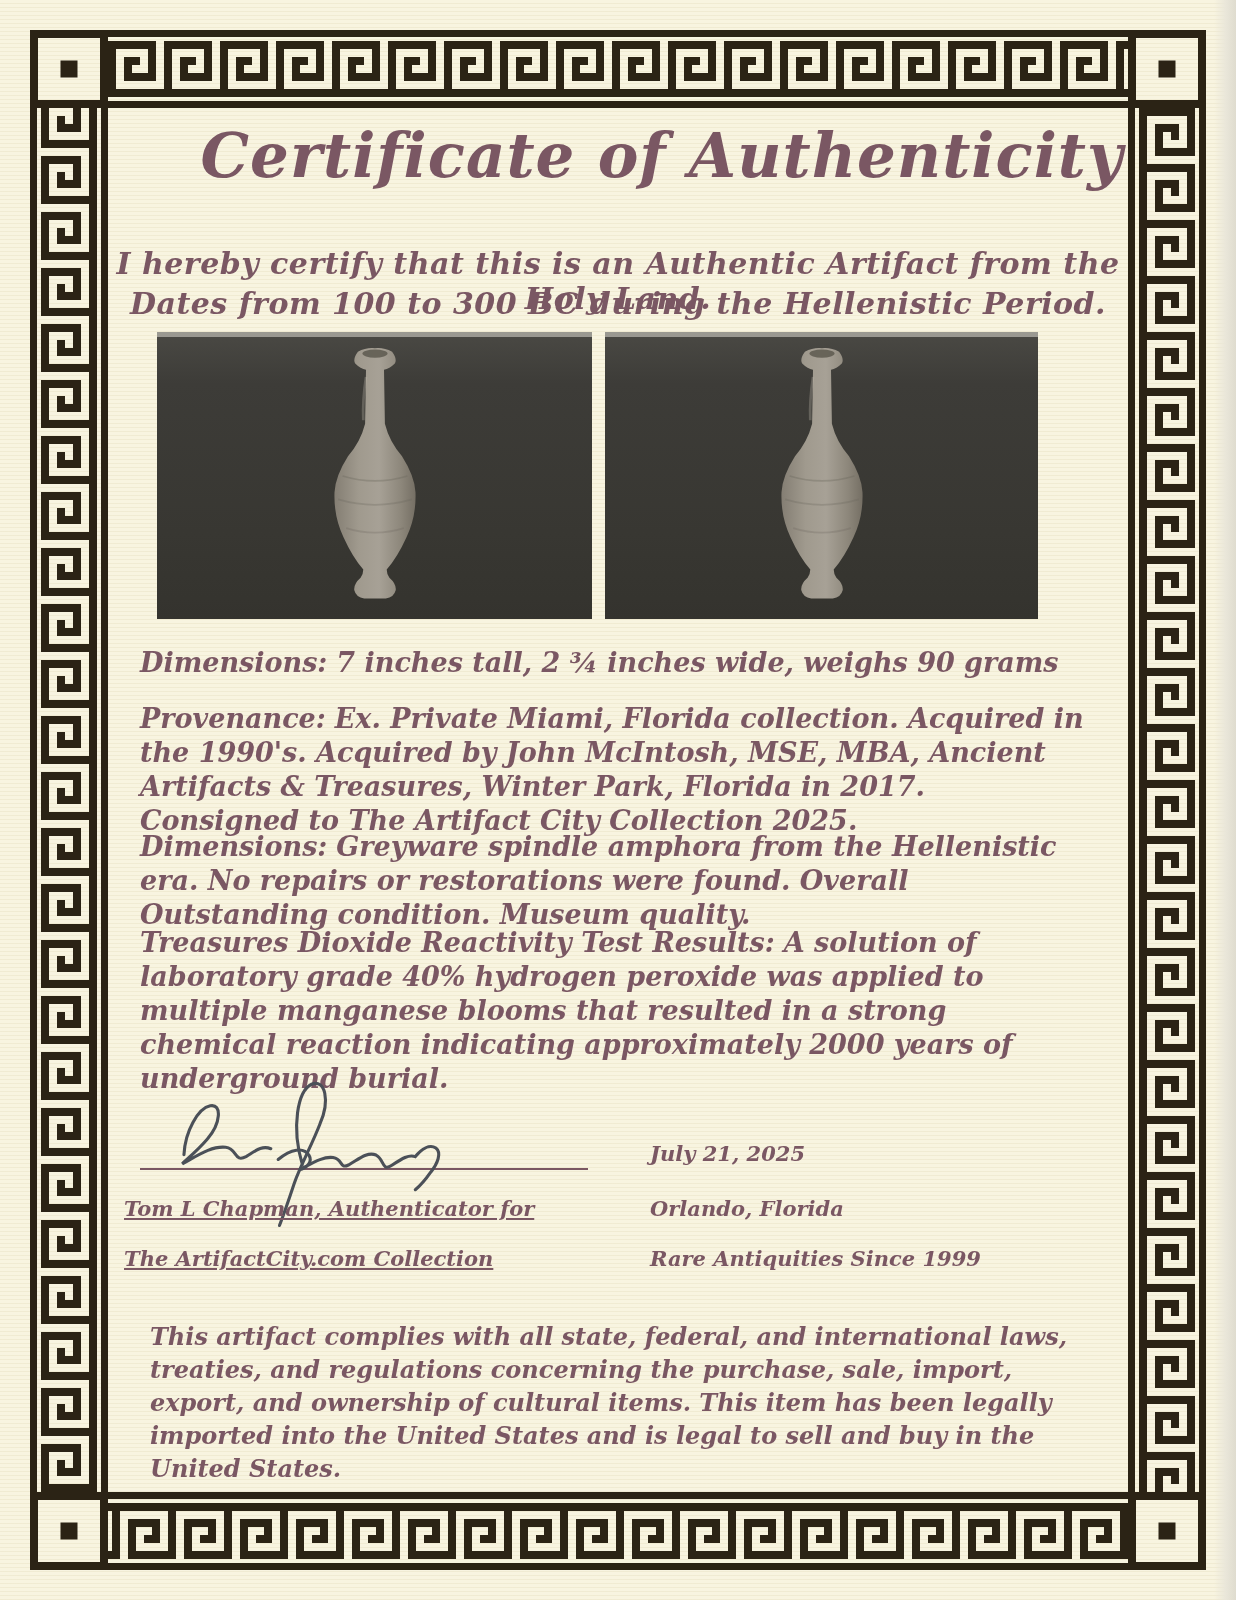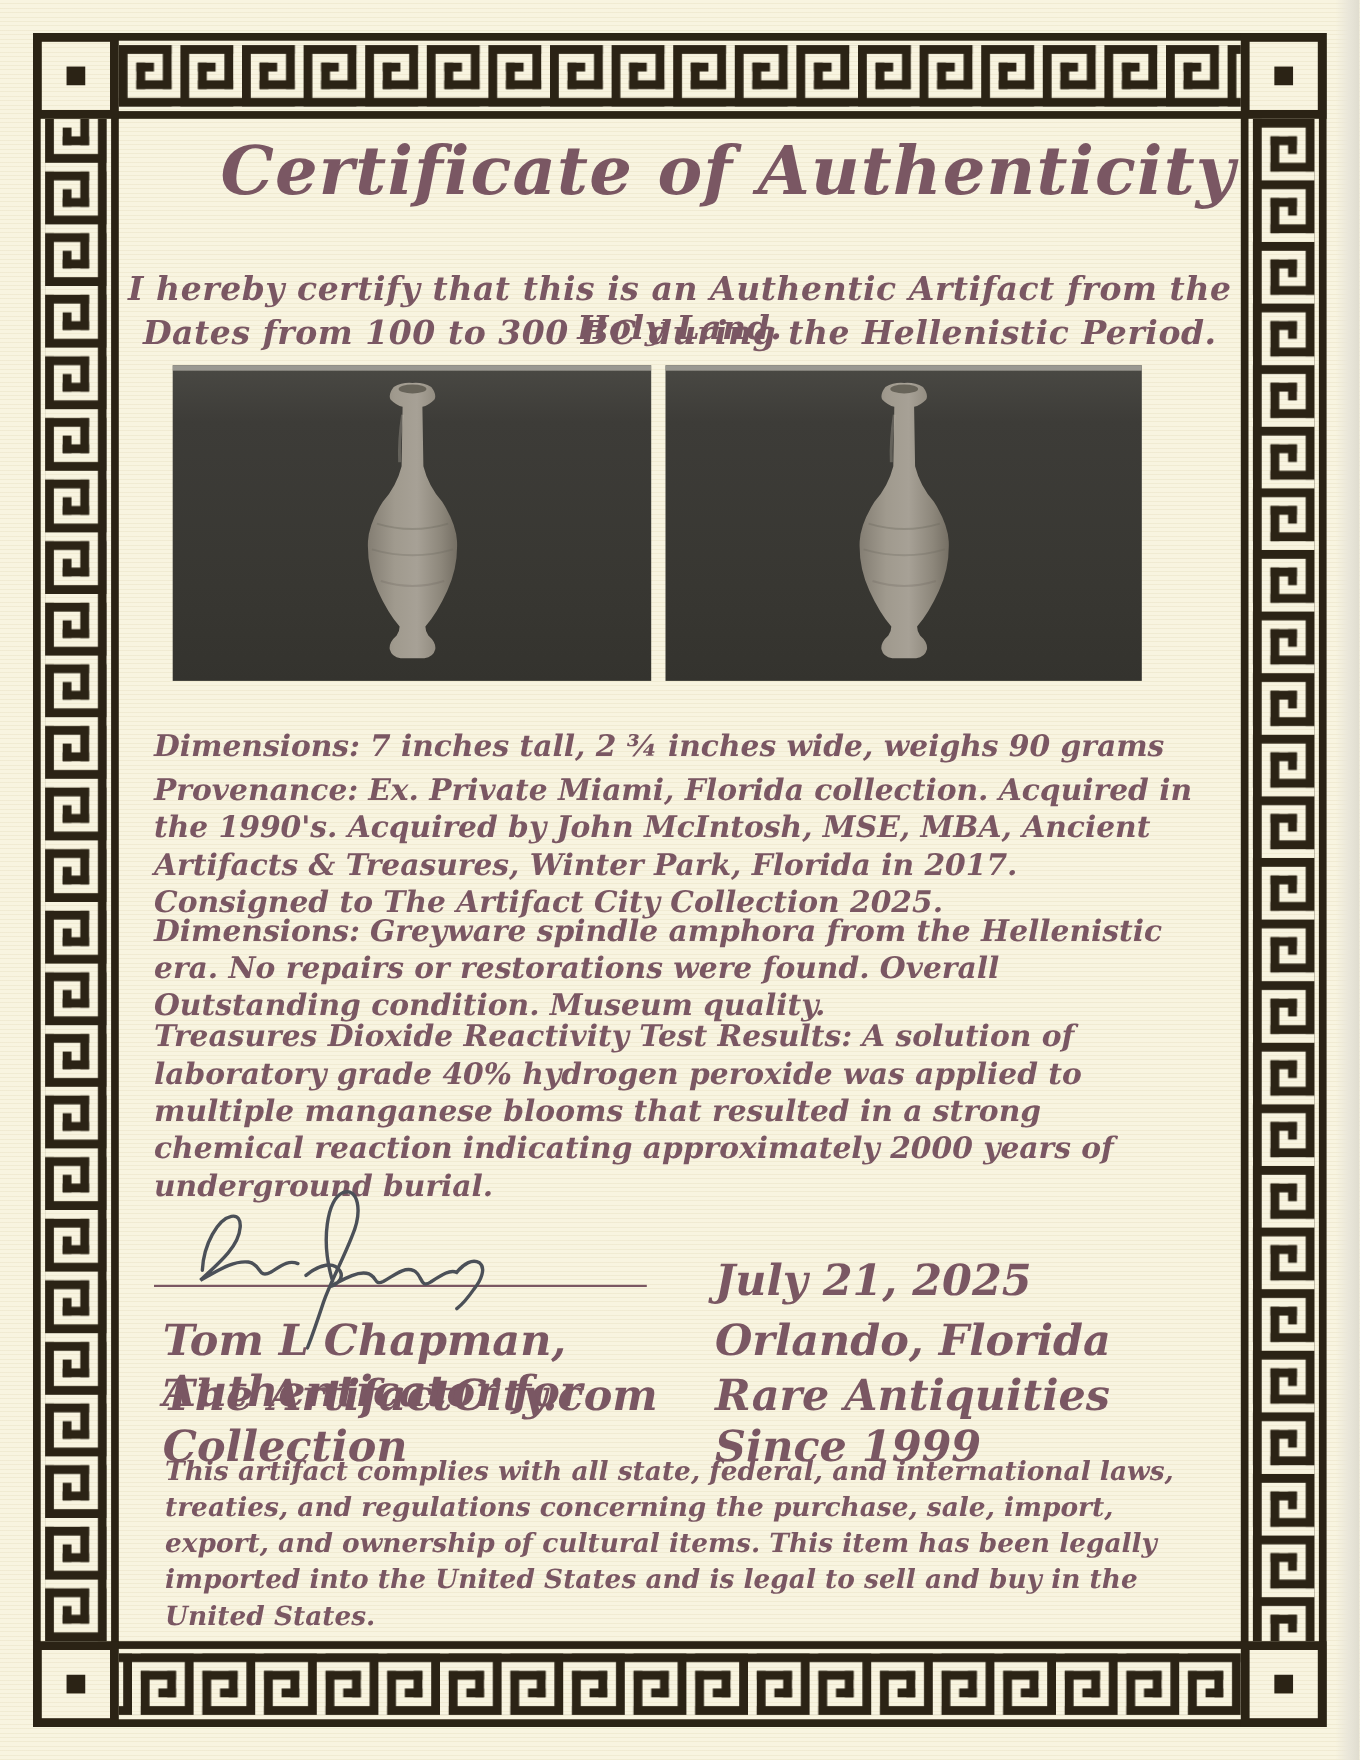--- a/index.html
+++ b/index.html
@@ -27,28 +27,28 @@
   .photo{
     top:332px;height:287px;background:linear-gradient(180deg,#4a4944 0%,#3d3c38 18%,#383732 70%,#34332e 100%);
     overflow:hidden;
   }
   .photo::before{content:"";position:absolute;left:0;top:0;right:0;height:5px;background:rgba(220,218,210,0.55);}
   .photo-left{left:157px;width:435px;}
   .photo-right{left:605px;width:433px;}
   .photo svg{position:absolute;left:50%;top:9px;transform:translateX(-50%);}
   .section{left:140px;width:952px;font-size:27px;line-height:34px;font-weight:600;}
   .section .lbl{font-weight:700;margin-right:9px;}
-  .sec-dimensions{top:646px;margin-top:16px;}
+  .sec-dimensions{top:646px;}
   .sec-provenance{top:702px;}
   .sec-description{top:830px;}
   .sec-test{top:926px;}
   .sig-line{left:140px;top:1110px;width:448px;height:58px;border-bottom:2px solid #7a5763;}
   .sig-svg{left:150px;top:1064px;}
-  .sig-row{font-size:39px;font-weight:700;}
-  .col-left{left:148px;width:480px;}
+  .sig-row{font-size:21px;font-weight:700;}
+  .col-left{left:124px;width:480px;text-decoration:underline;}
   .col-right{left:650px;width:440px;}
   .row-date{top:1141px;}
   .row-name{top:1196px;}
   .row-org{top:1246px;}
   .legal{left:150px;top:1320px;width:945px;font-size:24px;line-height:33px;font-weight:600;}
   .border-svg{left:0;top:0;}
 </style>
 </head>
 <body>
 

